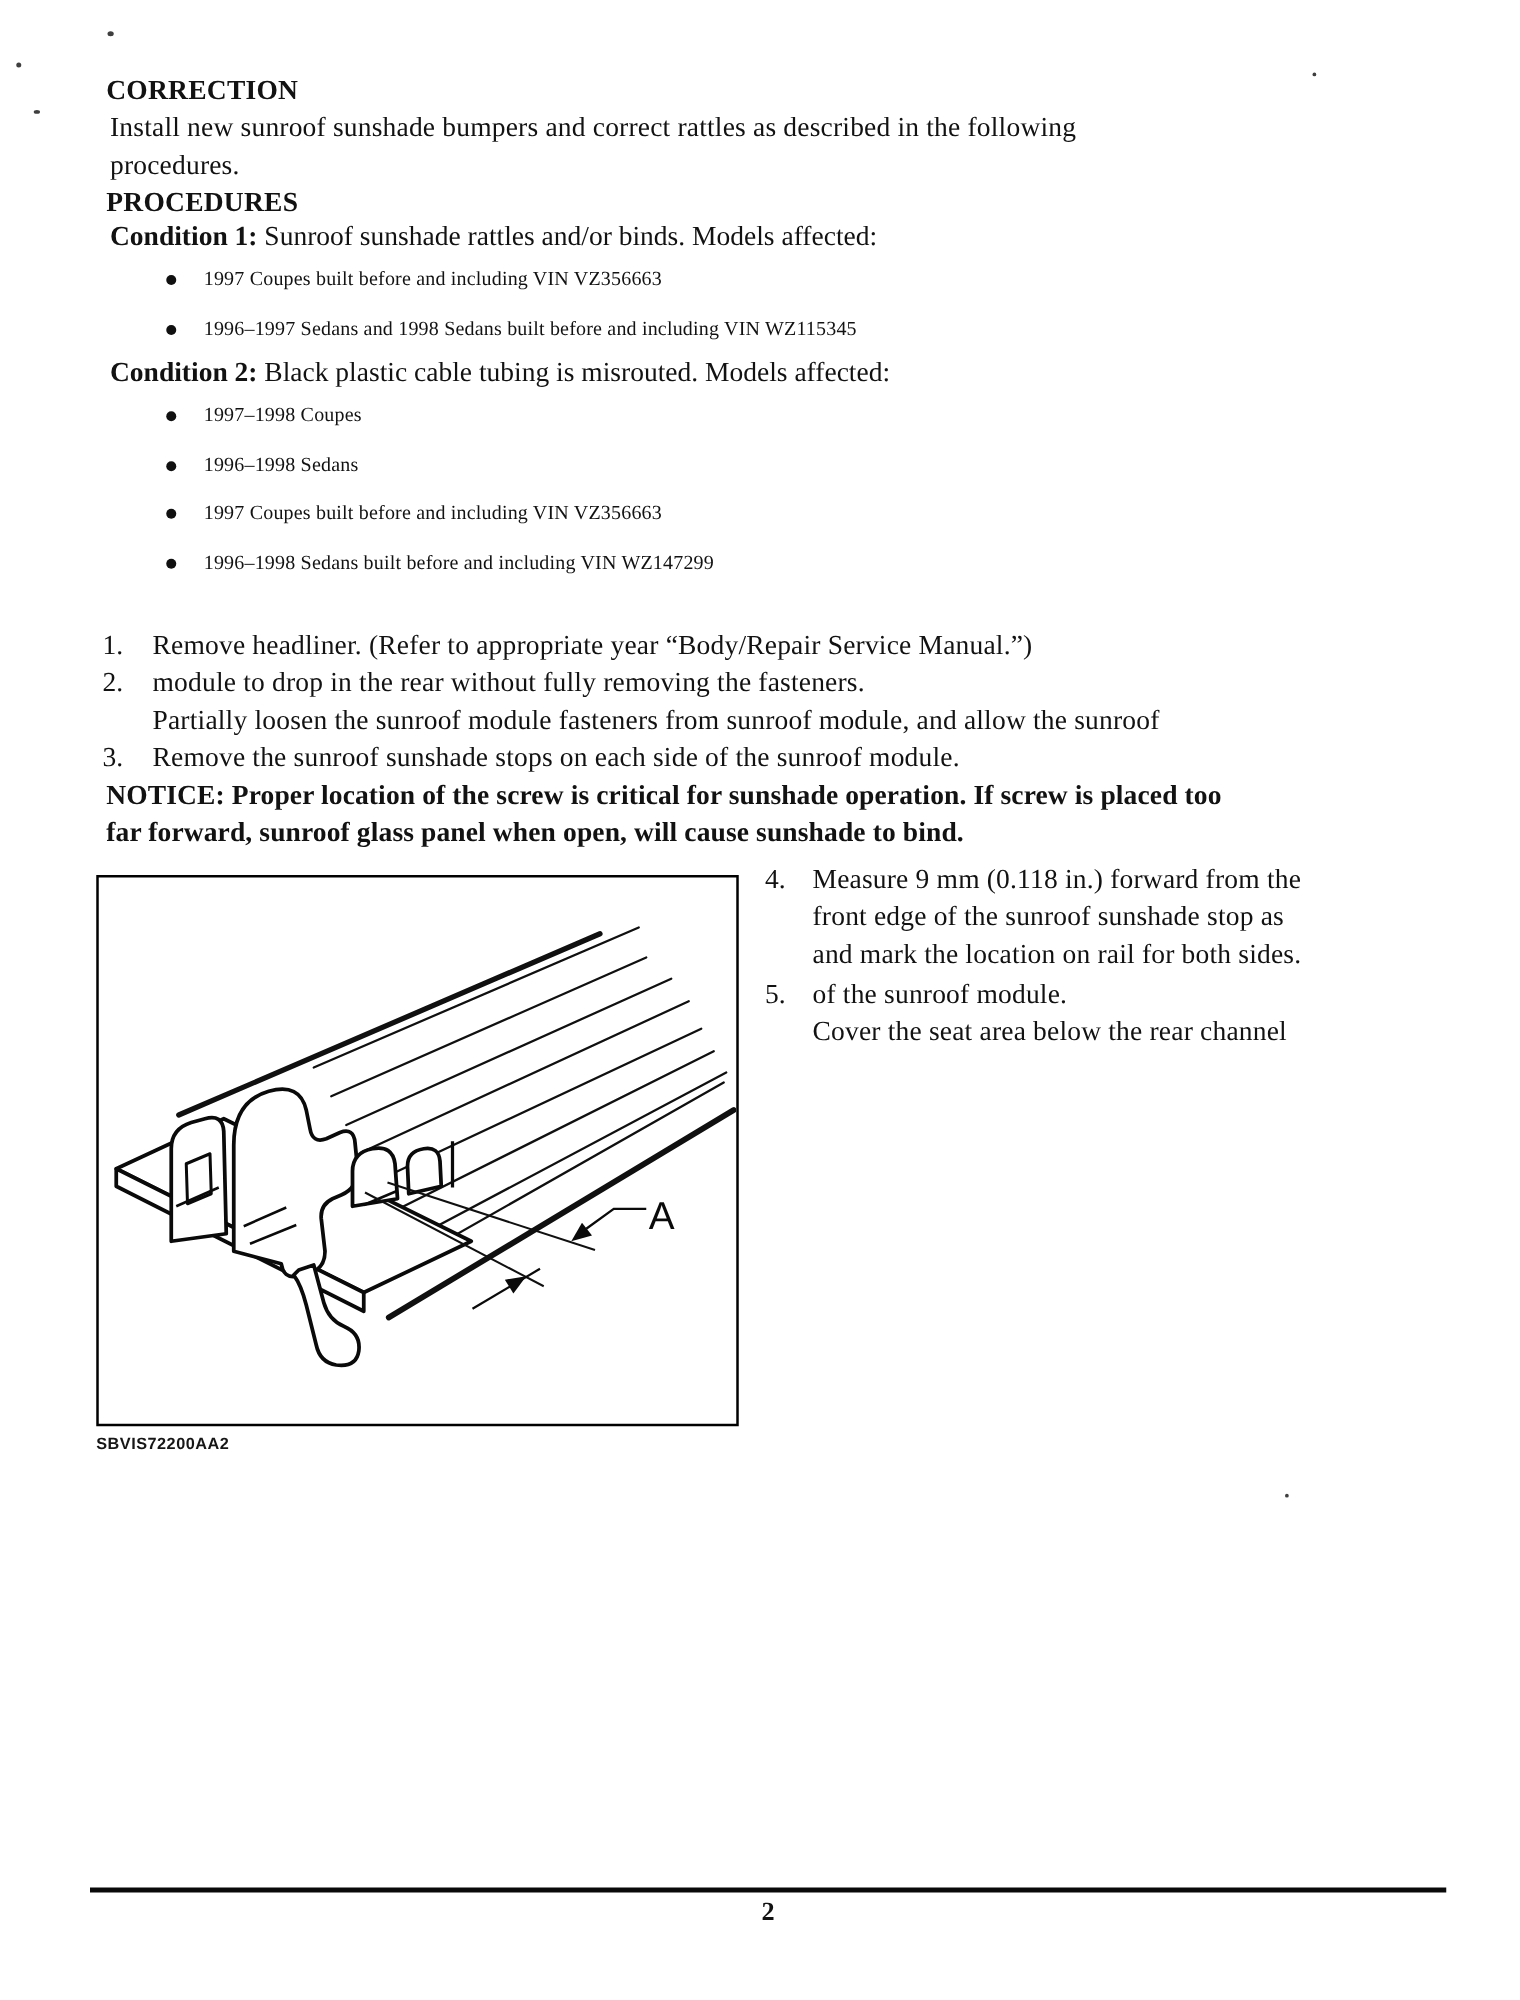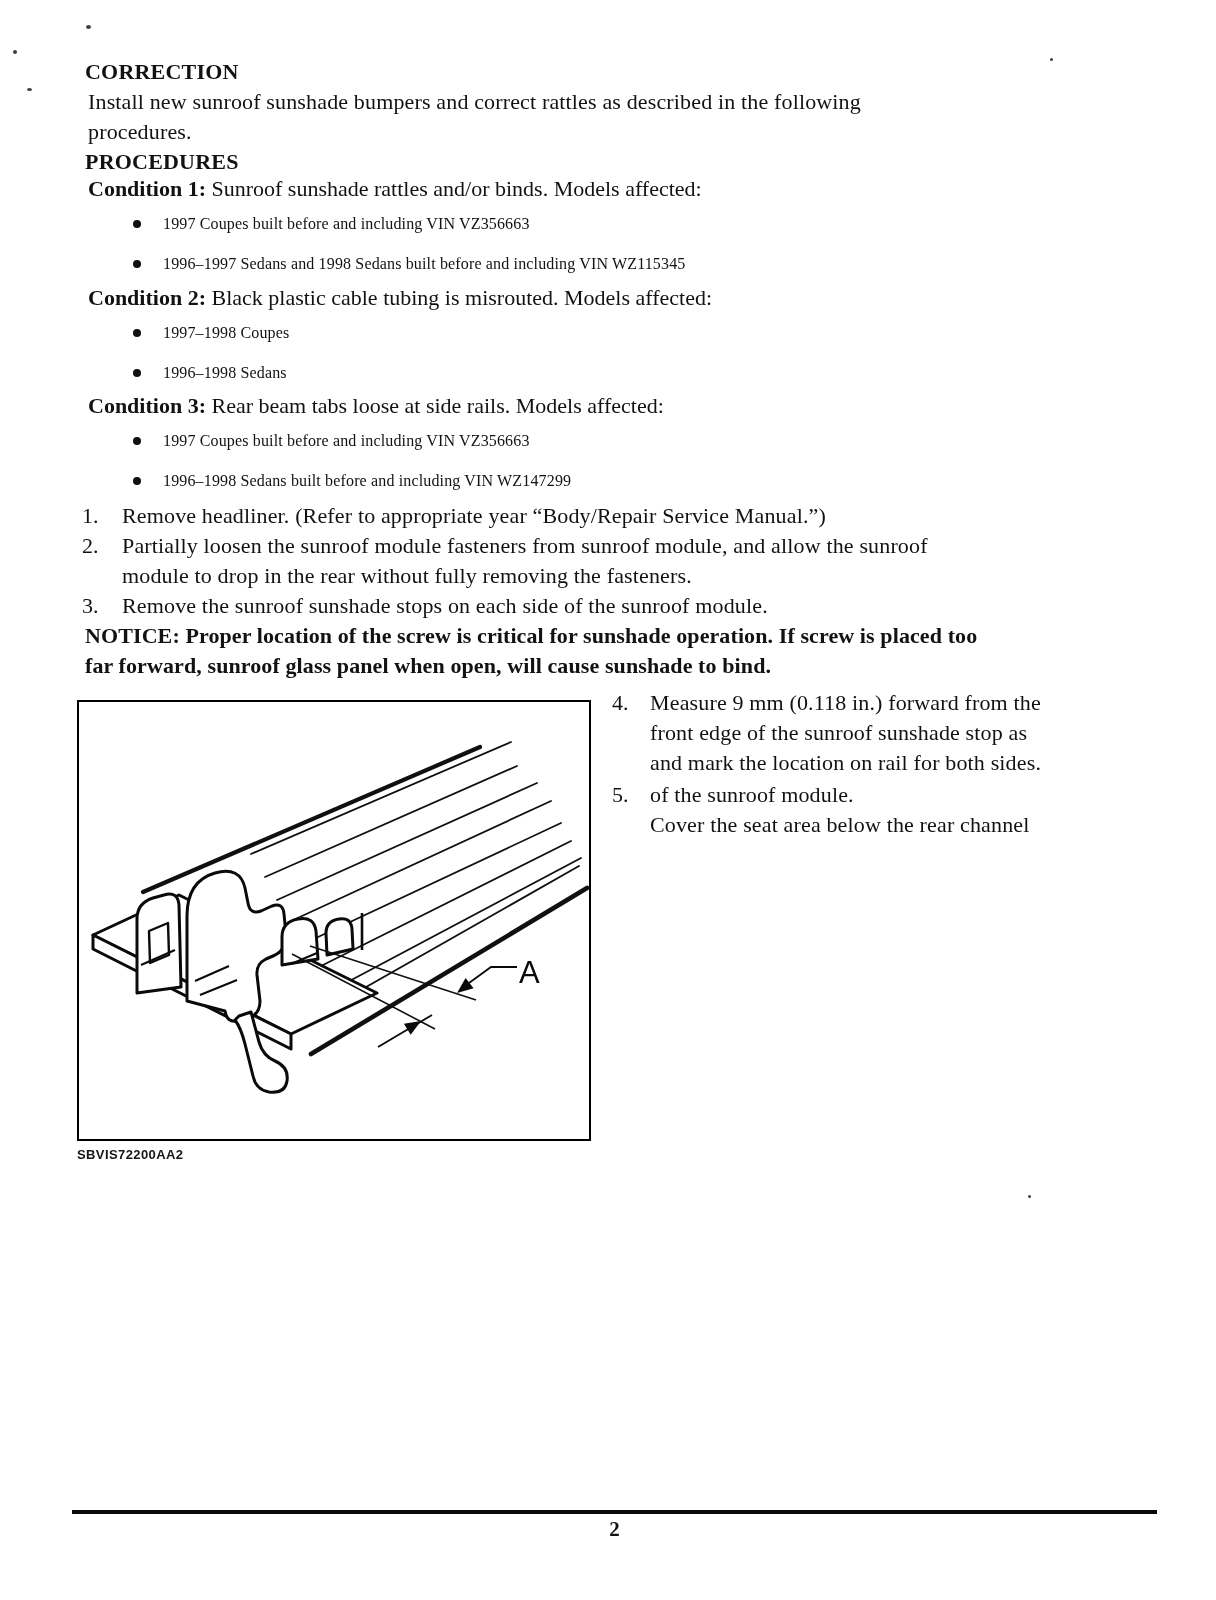--- a/index.html
+++ b/index.html
@@ -81,43 +81,42 @@
       <span class="bullet-dot"></span>
       <span class="bullet-text">1997–1998 Coupes</span>
     </div>
     <div class="bullet-row">
       <span class="bullet-dot"></span>
       <span class="bullet-text">1996–1998 Sedans</span>
     </div>
   </div>
 
   <div class="abs" style="left:88px;top:391px;">
-    <div class="cond-line"><b class="bold">Condition 3:</b> <span>Rear beam tabs loose at side rails. Models affected:</span></div>
     <div class="bullet-row">
       <span class="bullet-dot"></span>
       <span class="bullet-text">1997 Coupes built before and including VIN VZ356663</span>
     </div>
     <div class="bullet-row">
       <span class="bullet-dot"></span>
       <span class="bullet-text">1996–1998 Sedans built before and including VIN WZ147299</span>
     </div>
   </div>
 
   <div class="abs" style="left:82px;top:501px;">
     <div class="step-row">
       <span class="step-num">1.</span>
       <div class="step-lines">
         <div class="ln">Remove headliner. (Refer to appropriate year “Body/Repair Service Manual.”)</div>
       </div>
     </div>
     <div class="step-row">
       <span class="step-num">2.</span>
       <div class="step-lines">
+        <div class="ln">module to drop in the rear without fully removing the fasteners.</div>
         <div class="ln">Partially loosen the sunroof module fasteners from sunroof module, and allow the sunroof</div>
-        <div class="ln">module to drop in the rear without fully removing the fasteners.</div>
       </div>
     </div>
     <div class="step-row">
       <span class="step-num">3.</span>
       <div class="step-lines">
         <div class="ln">Remove the sunroof sunshade stops on each side of the sunroof module.</div>
       </div>
     </div>
   </div>
 

